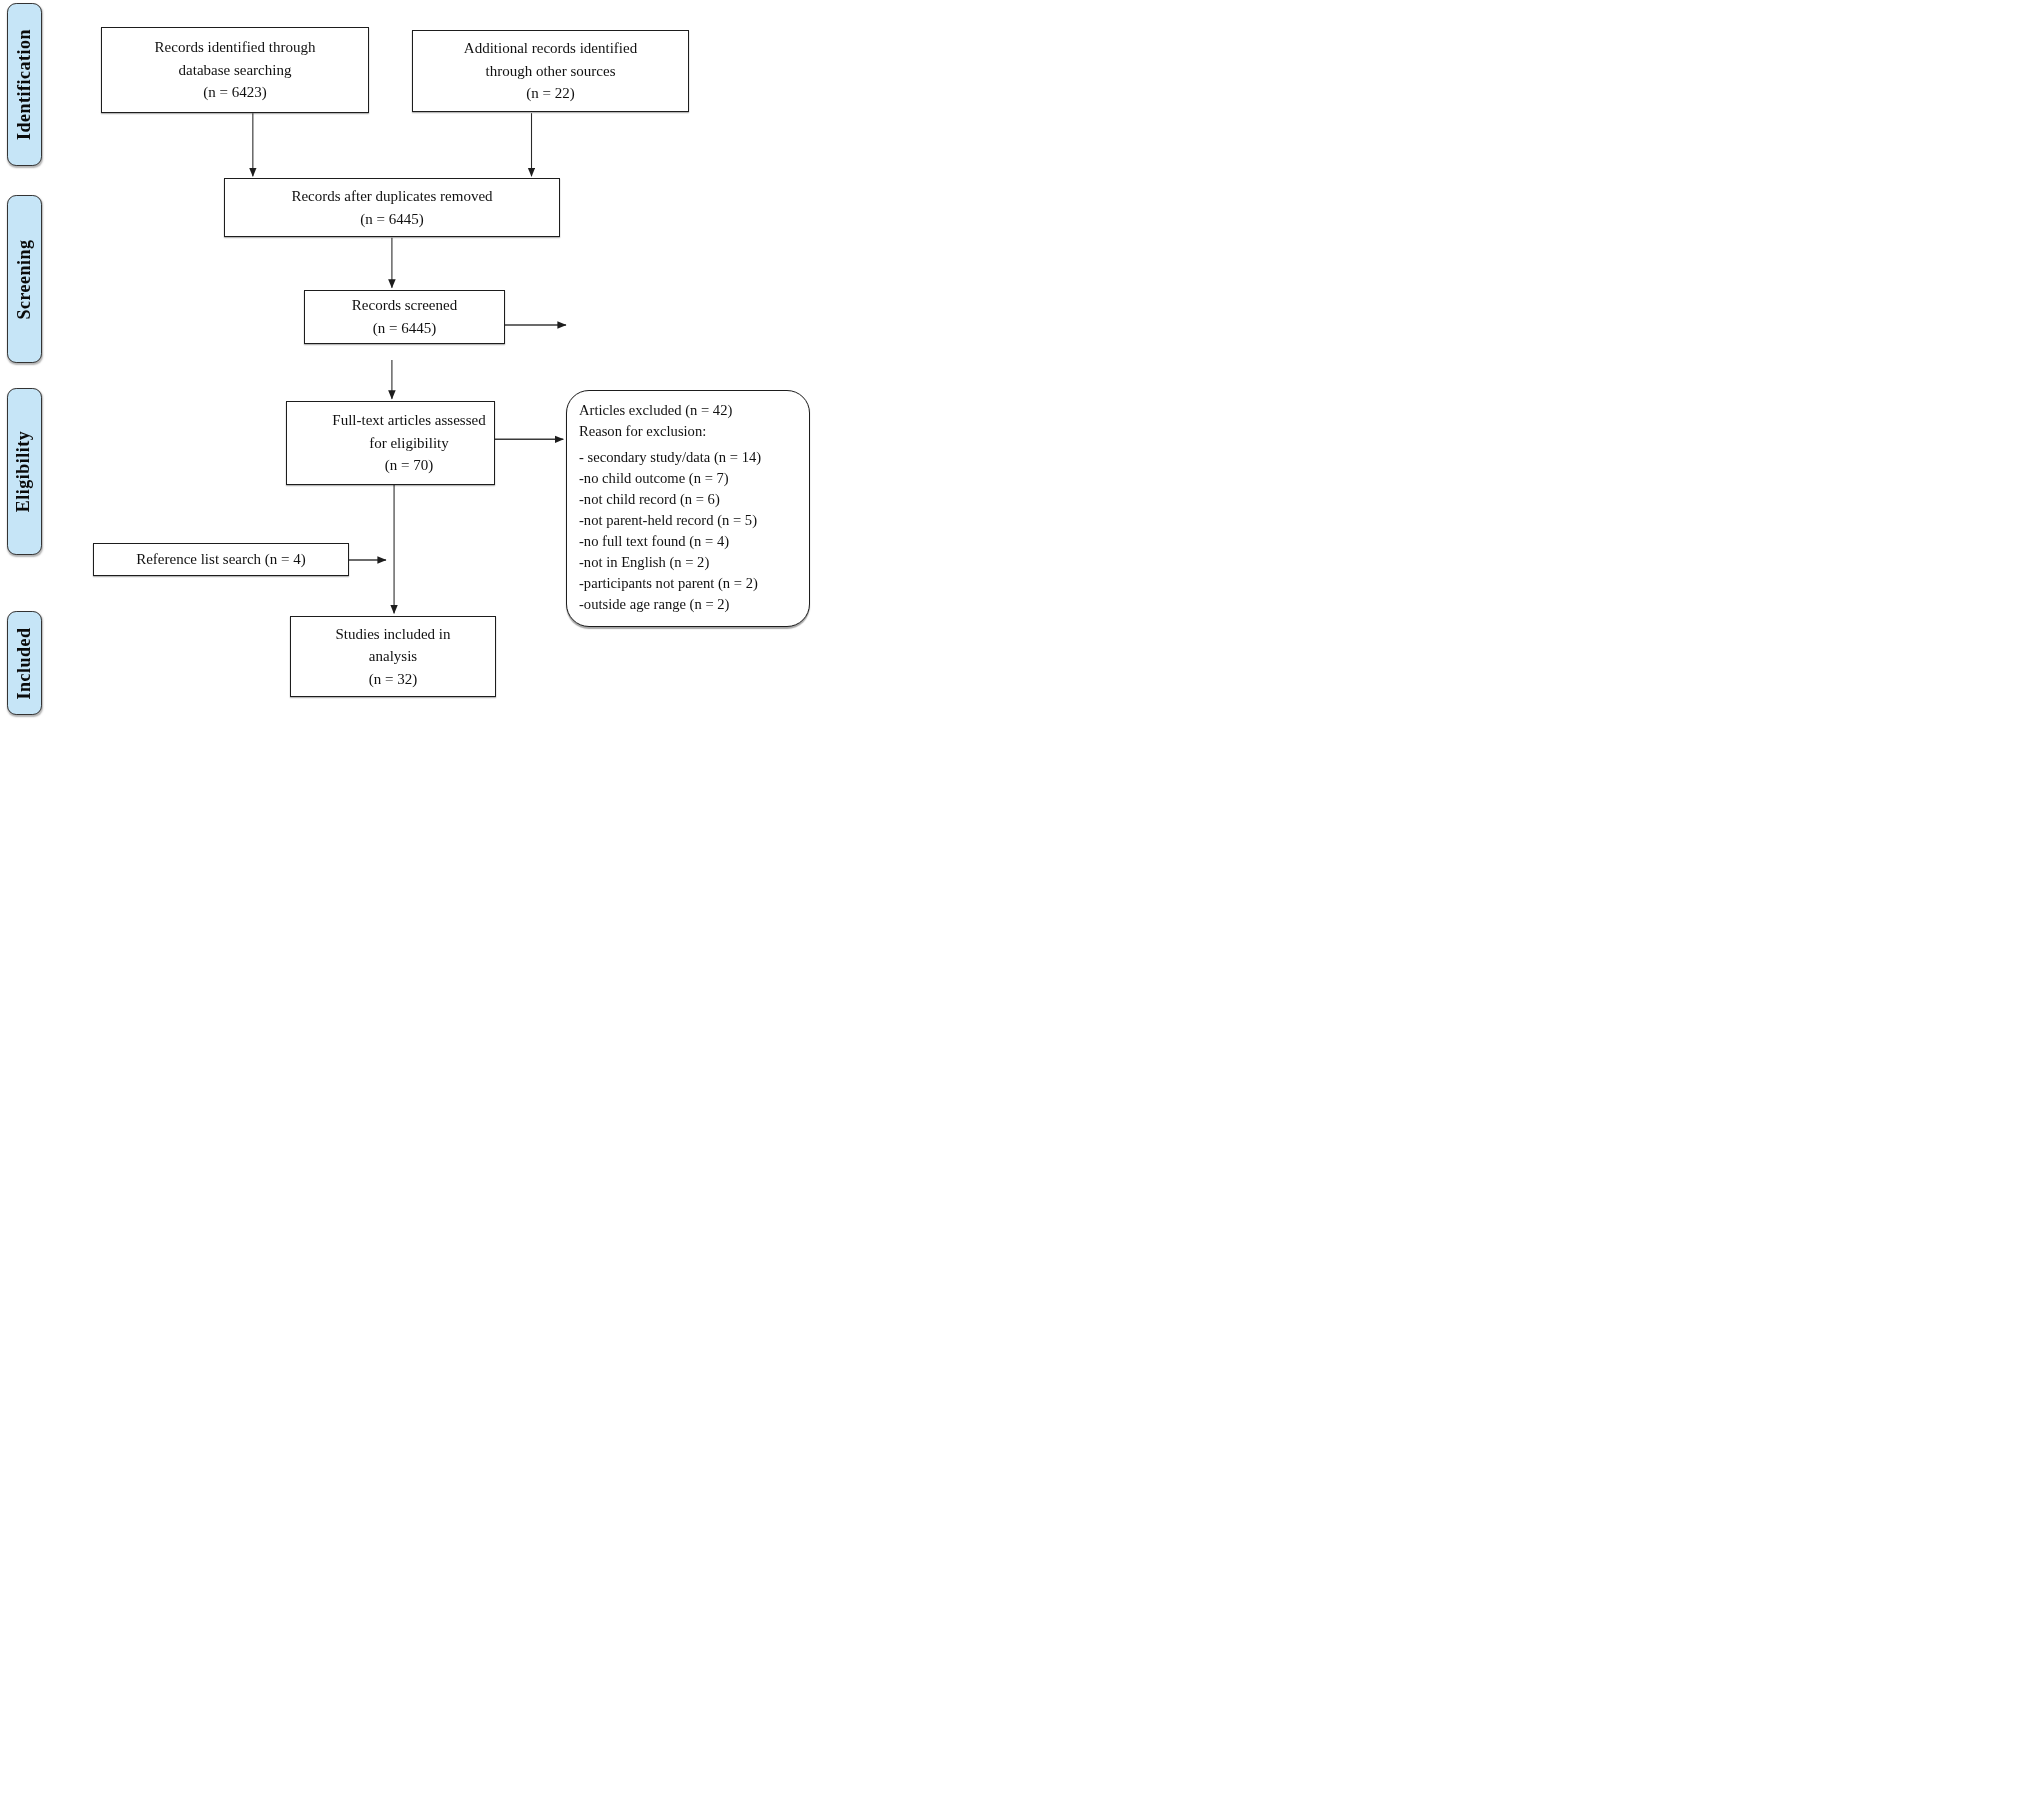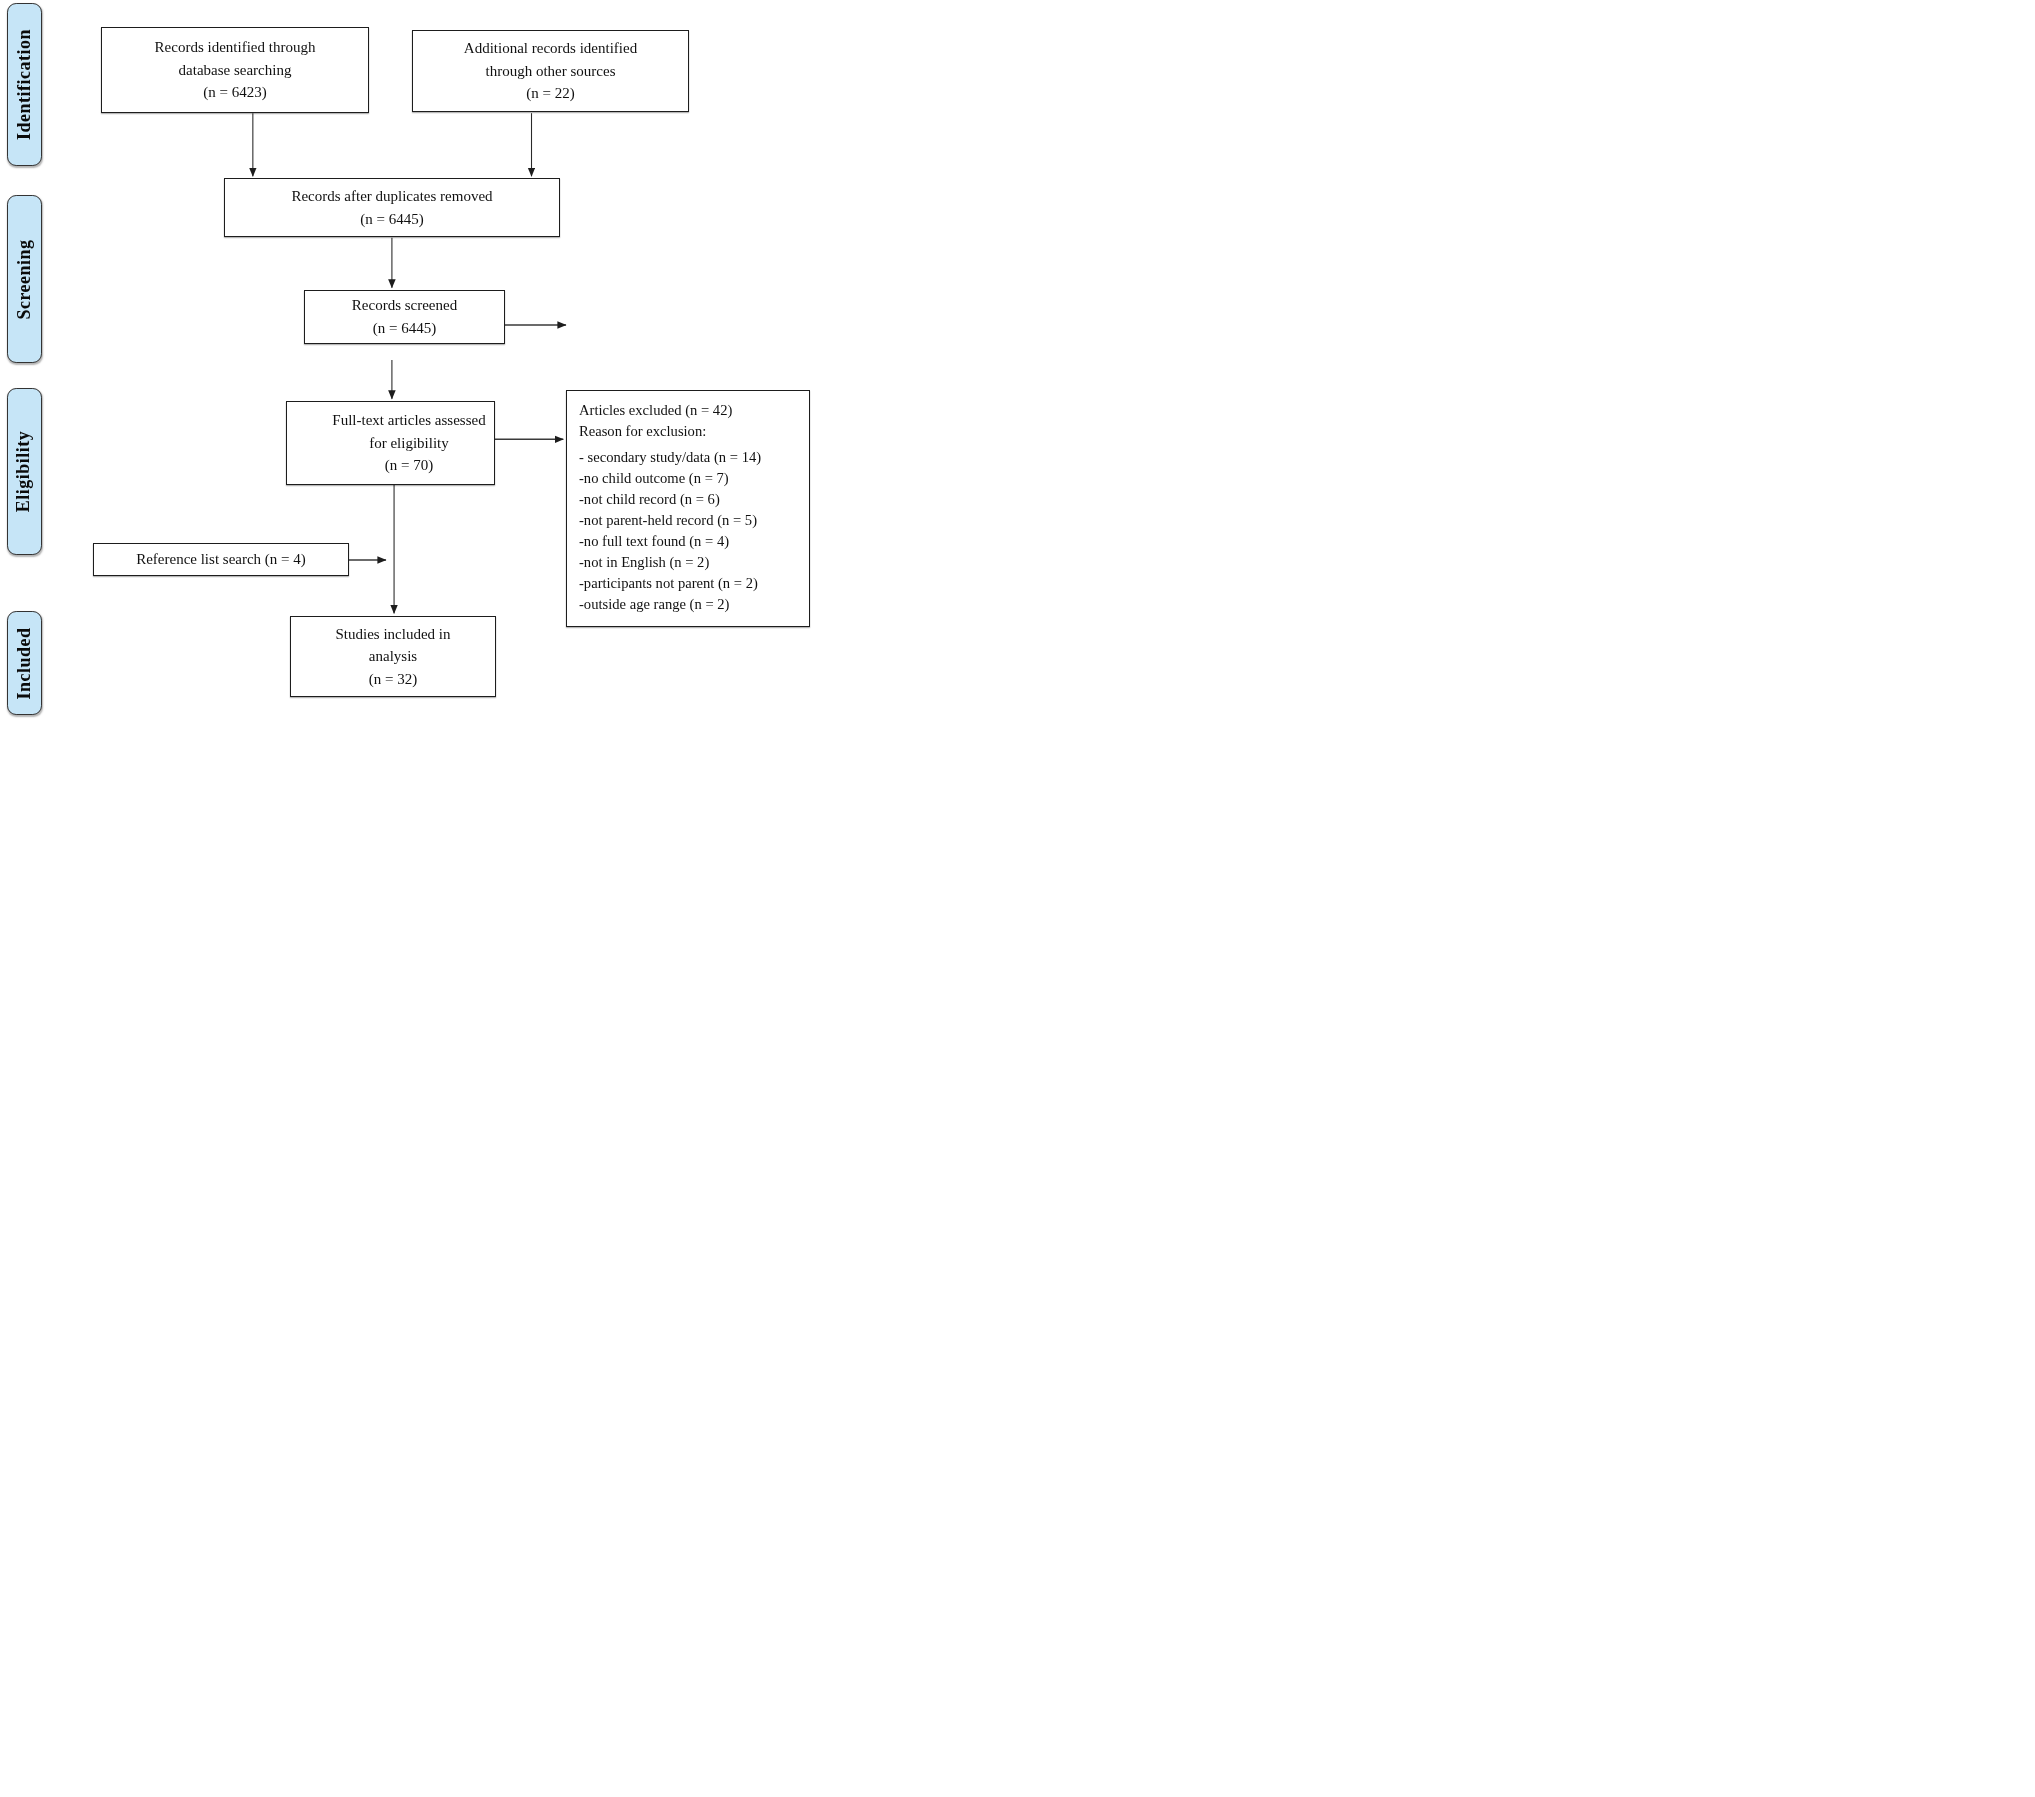--- a/index.html
+++ b/index.html
@@ -56,20 +56,21 @@
     line-height: 22.6px;
     box-shadow: 0 1.1px 1.1px rgba(0,0,0,0.35);
   }
   .fbox.list {
     align-items: flex-start;
     justify-content: flex-start;
     text-align: left;
     padding: 8.6px 5.4px 0 12px;
     line-height: 21px;
     font-size: 14.6px;
+    border-radius: 23px;
   }
   .fbox.list .reason-gap { margin-top: 5.4px; }
 </style>
 </head>
 <body>
 
 <div class="canvas">
 
   <svg class="arrows" width="814" height="719" viewBox="0 0 1510 1334">
     <defs>

